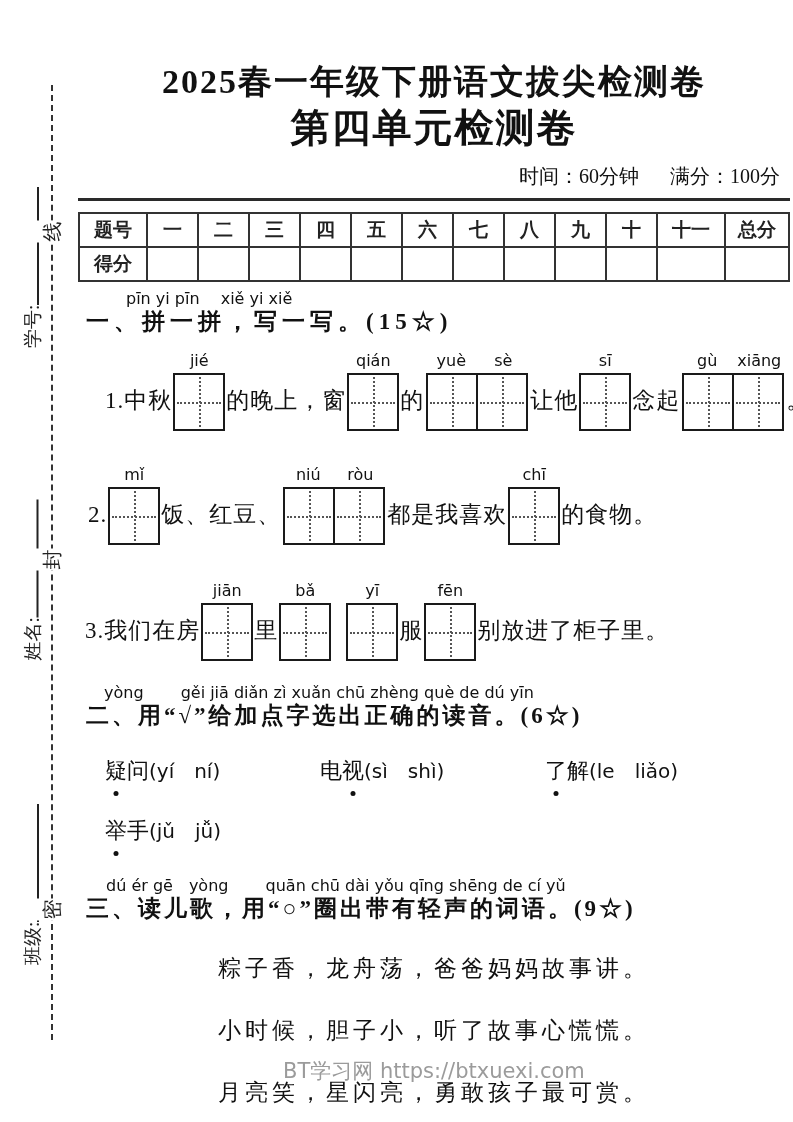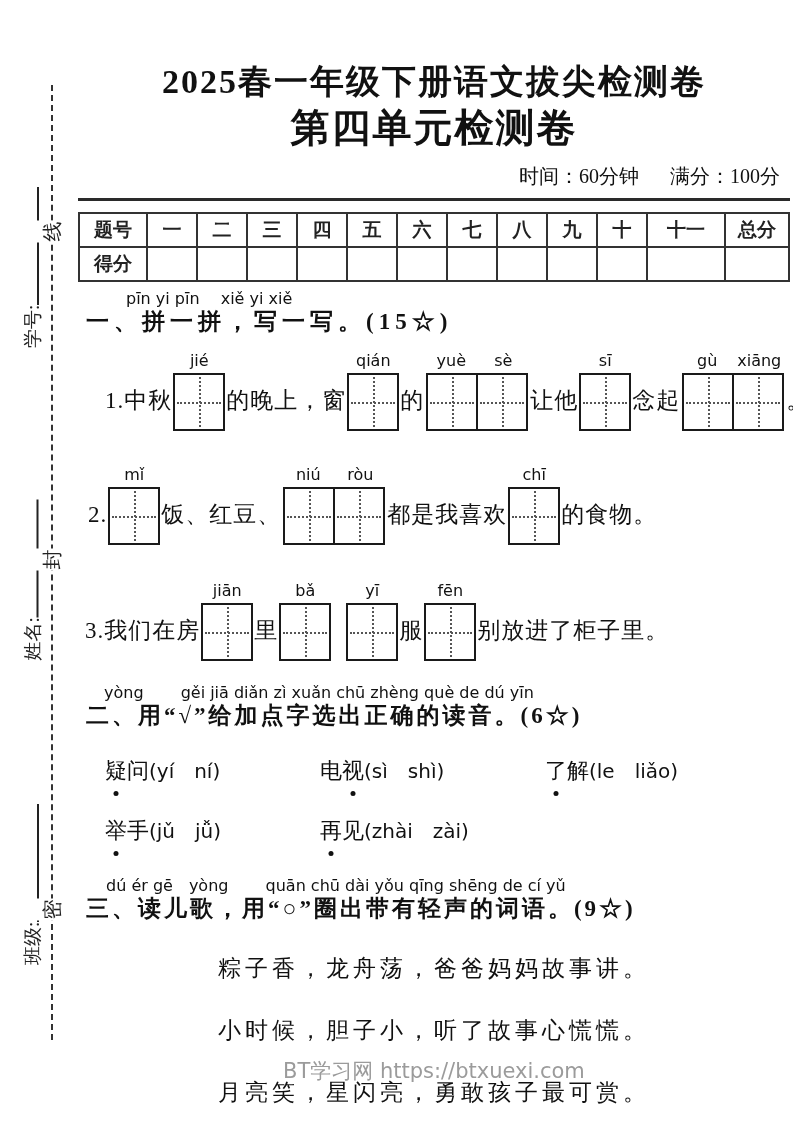--- a/index.html
+++ b/index.html
@@ -32,21 +32,21 @@
             line-height:1.25; }
   .meta { text-align:right; font-size:20px; margin-top:10px; padding-right:10px; }
   .meta span { margin-left:26px; }
   .rule { border:none; border-top:3px solid #2a2a2a; margin-top:8px; }
 
   
   table.score { width:712px; border-collapse:collapse; table-layout:fixed;
                 margin-top:11px; }
   table.score td { border:2px solid #333; height:34px; text-align:center;
                    font-size:19px; color:#222;font-weight:bold; }
-  td.w-first { width:68px; } td.w-eleven { width:78px; } td.w-total { width:64px; }
+  td.w-first { width:68px; } td.w-eleven { width:68px; } td.w-total { width:64px; }
 
   
   .sec-py { font-family:"DejaVu Sans", sans-serif; font-size:16px; color:#111;
             line-height:1.05; white-space:pre; }
   .sec-title { font-size:23px; font-weight:700; letter-spacing:3px; line-height:1.2; }
   .s1-py { margin-top:9px; margin-left:48px; }
   .s1-title { margin-left:8px; letter-spacing:5px; }
 
   
   .q-line { display:flex; align-items:flex-end; }
@@ -280,23 +280,20 @@
         </div>
         <div class="s2-item">
           <span>电</span><span class="dotted">视</span><span></span><span class="opts">(sì　shì)</span>
         </div>
         <div class="s2-item">
           <span></span><span class="dotted">了</span><span>解</span><span class="opts">(le　liǎo)</span>
         </div>
         <div class="s2-item">
           <span></span><span class="dotted">举</span><span>手</span><span class="opts">(jǔ　jǚ)</span>
         </div>
-        <div class="s2-item">
-          <span></span><span class="dotted">再</span><span>见</span><span class="opts">(zhài　zài)</span>
-        </div>
       </div>
     </section>
 
     <section>
       <div class="sec-py s3-py">dú ér gē　yòng　 　quān chū dài yǒu qīng shēng de cí yǔ</div>
       <div class="sec-title s3-title">三、读儿歌，用“○”圈出带有轻声的词语。(9☆)</div>
 
       <div class="poem">
         <div class="poem-line">粽子香，龙舟荡，爸爸妈妈故事讲。</div>
         <div class="poem-line">小时候，胆子小，听了故事心慌慌。</div>

